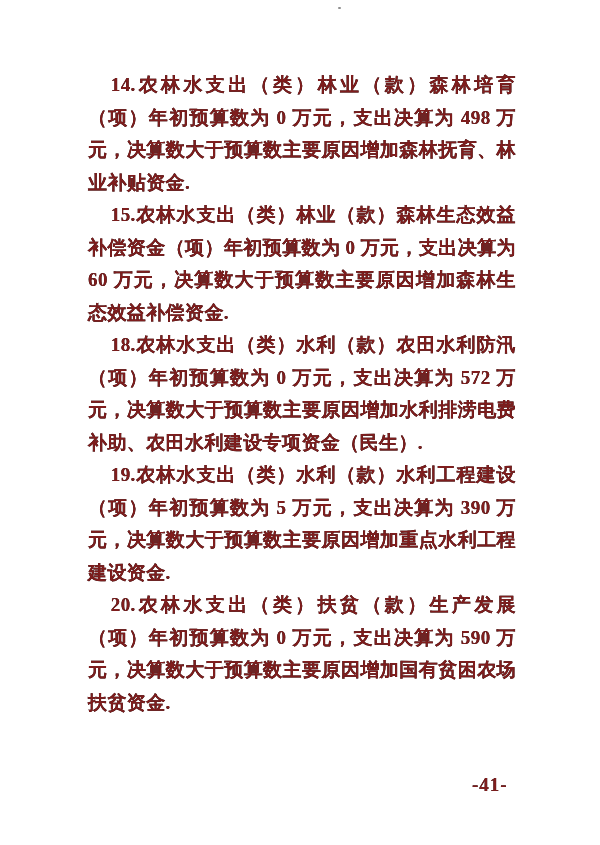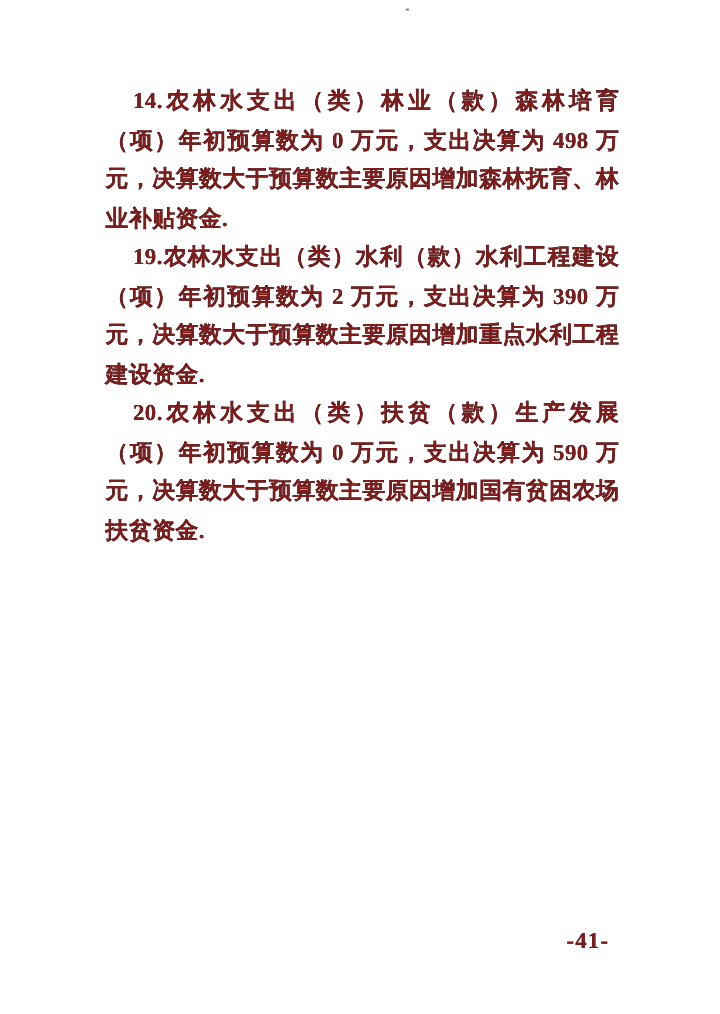--- a/index.html
+++ b/index.html
@@ -59,19 +59,21 @@
 </style>
 </head>
 <body>
 
 <div class="page">
 
   <span class="speck"></span>
 
   <div class="content">
     <p>14.农林水支出（类）林业（款）森林培育（项）年初预算数为 0 万元，支出决算为 498 万元，决算数大于预算数主要原因增加森林抚育、林业补贴资金.</p>
-    <p>19.农林水支出（类）水利（款）水利工程建设（项）年初预算数为 2 万元，支出决算为 390 万元，决算数大于预算数主要原因增加重点水利工程建设资金.</p>
+    <p>15.农林水支出（类）林业（款）森林生态效益补偿资金（项）年初预算数为 0 万元，支出决算为 60 万元，决算数大于预算数主要原因增加森林生态效益补偿资金.</p>
+    <p>18.农林水支出（类）水利（款）农田水利防汛（项）年初预算数为 0 万元，支出决算为 572 万元，决算数大于预算数主要原因增加水利排涝电费补助、农田水利建设专项资金（民生）.</p>
+    <p>19.农林水支出（类）水利（款）水利工程建设（项）年初预算数为 5 万元，支出决算为 390 万元，决算数大于预算数主要原因增加重点水利工程建设资金.</p>
     <p>20.农林水支出（类）扶贫（款）生产发展（项）年初预算数为 0 万元，支出决算为 590 万元，决算数大于预算数主要原因增加国有贫困农场扶贫资金.</p>
   </div>
 
   <div class="page-number">-41-</div>
 
 </div>
 
 </body></html>

